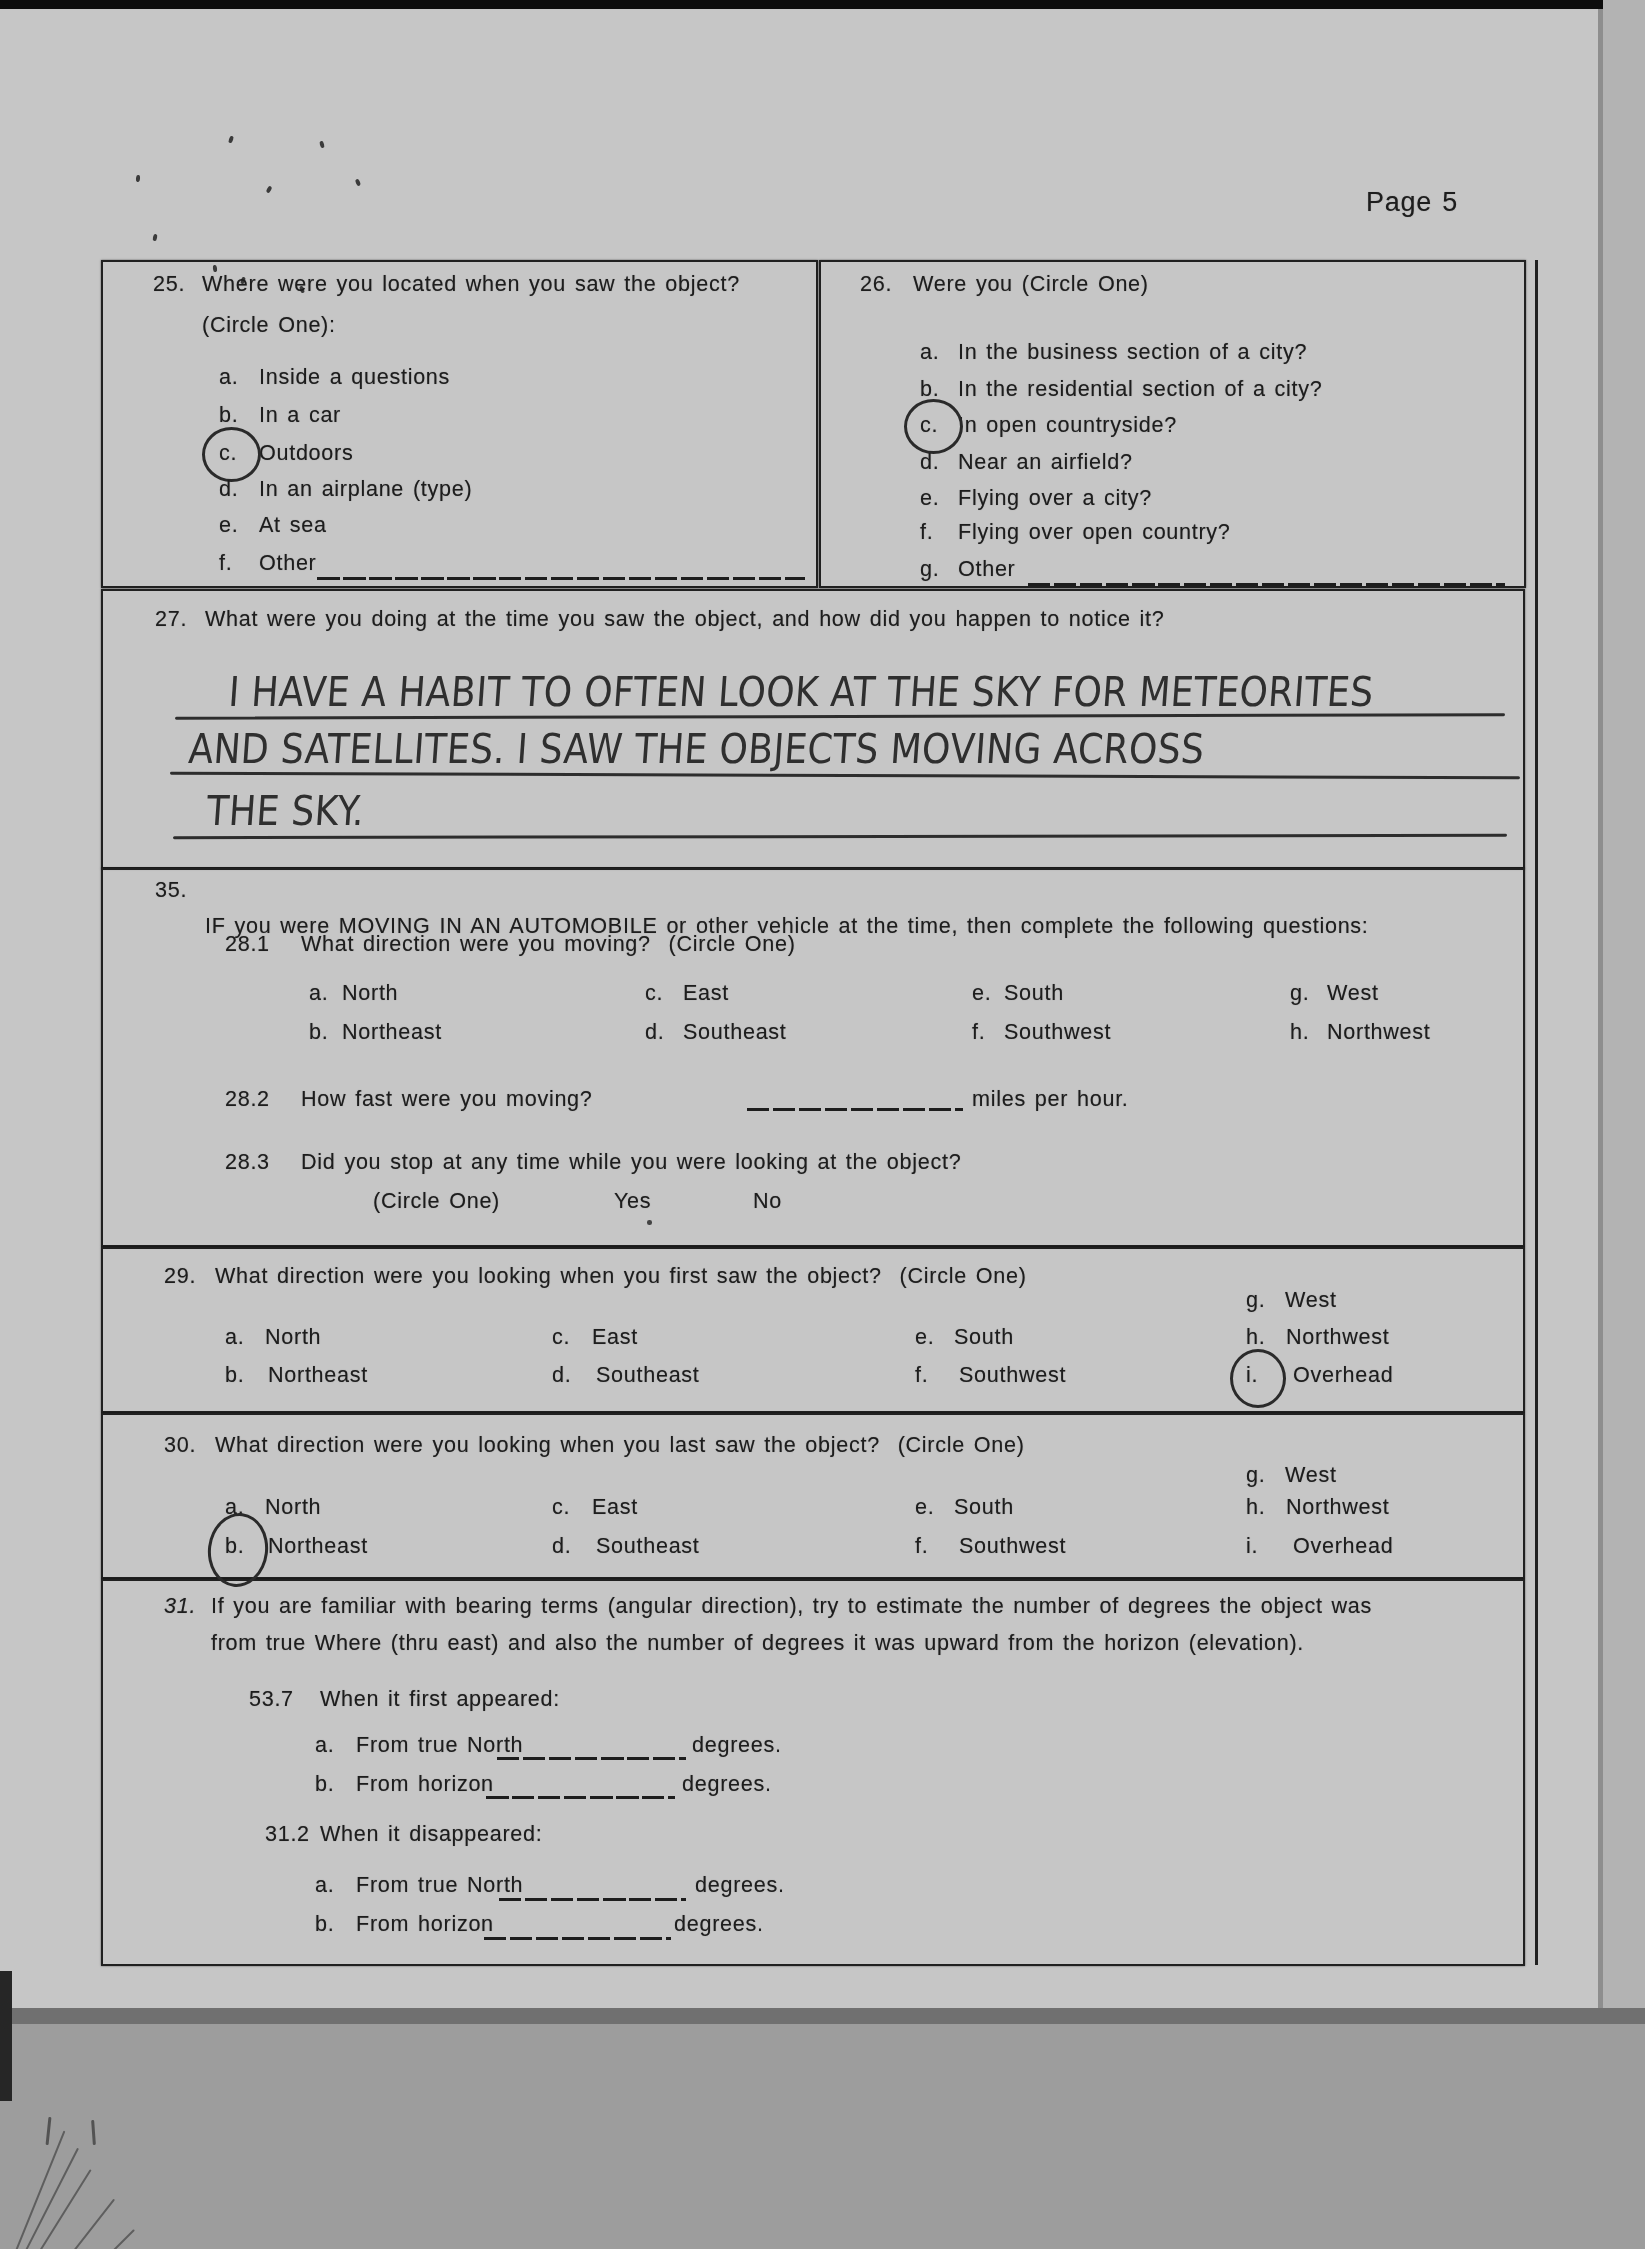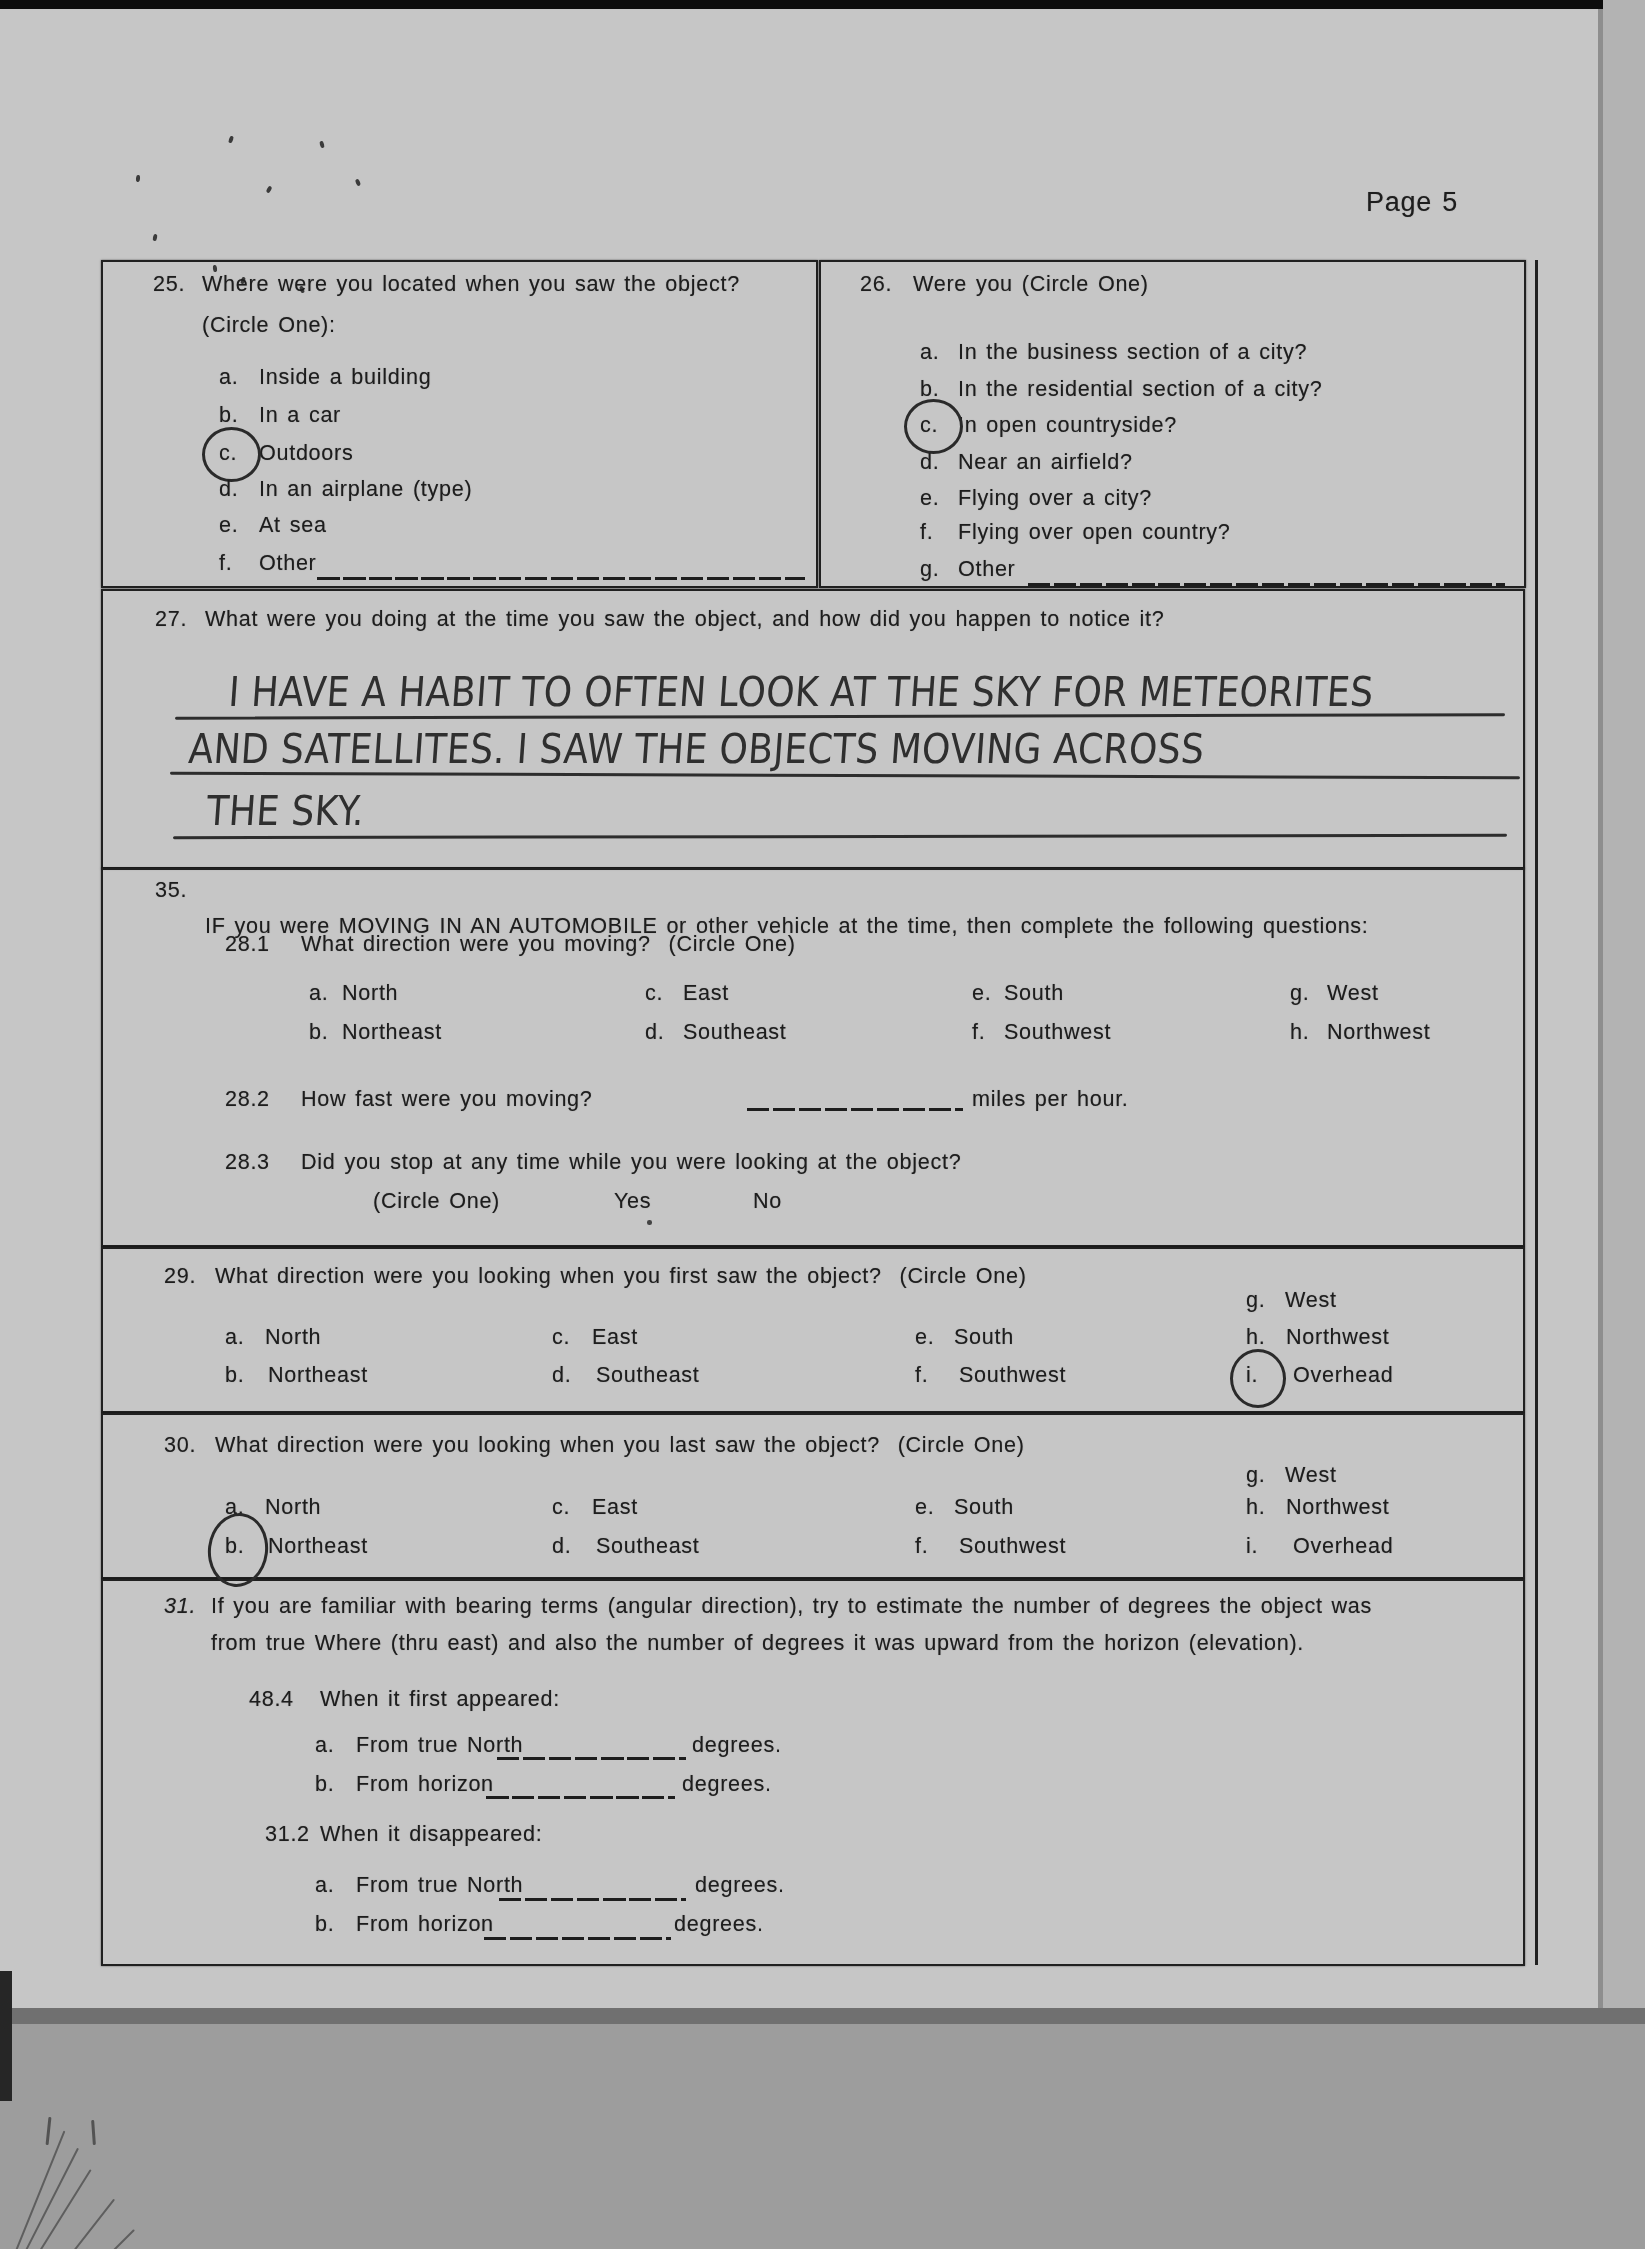--- a/index.html
+++ b/index.html
@@ -63,21 +63,21 @@
 <div class="box" style="left:101px;top:868px;width:1424px;height:379px;"></div>
 <div class="box" style="left:101px;top:1247px;width:1424px;height:166px;"></div>
 <div class="box" style="left:101px;top:1413px;width:1424px;height:166px;"></div>
 <div class="box" style="left:101px;top:1579px;width:1424px;height:387px;"></div>
 <div class="vline" style="left:1535px;top:260px;height:1705px;"></div>
 
 <div class="t" style="left:153px;top:272px;">25.</div>
 <div class="t" style="left:202px;top:272px;">Where were you located when you saw the object?</div>
 <div class="t" style="left:202px;top:313px;">(Circle One):</div>
 <div class="t" style="left:219px;top:365px;">a.</div>
-<div class="t" style="left:259px;top:365px;">Inside a building</div>
+<div class="t" style="left:259px;top:365px;">Inside a questions</div>
 <div class="t" style="left:219px;top:403px;">b.</div>
 <div class="t" style="left:259px;top:403px;">In a car</div>
 <div class="t" style="left:219px;top:441px;">c.</div>
 <div class="t" style="left:259px;top:441px;">Outdoors</div>
 <div class="circ" style="left:202px;top:427px;width:53px;height:49px;"></div>
 <div class="t" style="left:219px;top:477px;">d.</div>
 <div class="t" style="left:259px;top:477px;">In an airplane (type)</div>
 <div class="t" style="left:219px;top:513px;">e.</div>
 <div class="t" style="left:259px;top:513px;">At sea</div>
 <div class="t" style="left:219px;top:551px;">f.</div>
@@ -192,21 +192,21 @@
 <div class="t" style="left:915px;top:1534px;">f.</div>
 <div class="t" style="left:959px;top:1534px;">Southwest</div>
 <div class="t" style="left:1246px;top:1534px;">i.</div>
 <div class="t" style="left:1293px;top:1534px;">Overhead</div>
 <div class="circ" style="left:208px;top:1513px;width:54px;height:68px;transform:rotate(7deg);"></div>
 
 <div class="t" style="left:164px;top:1594px;font-style:italic;">31.</div>
 <div class="t" style="left:211px;top:1594px;">If you are familiar with bearing terms (angular direction), try to estimate the number of degrees the object was</div>
 <div class="t" style="left:211px;top:1631px;">from true Where (thru east) and also the number of degrees it was upward from the horizon (elevation).</div>
 
-<div class="t" style="left:249px;top:1687px;">48.4</div>
+<div class="t" style="left:249px;top:1687px;">53.7</div>
 <div class="t" style="left:320px;top:1687px;">When it first appeared:</div>
 <div class="t" style="left:315px;top:1733px;">a.</div>
 <div class="t" style="left:356px;top:1733px;">From true North</div>
 <div class="bl" style="left:497px;top:1757px;width:189px;"></div>
 <div class="t" style="left:692px;top:1733px;">degrees.</div>
 <div class="t" style="left:315px;top:1772px;">b.</div>
 <div class="t" style="left:356px;top:1772px;">From horizon</div>
 <div class="bl" style="left:486px;top:1796px;width:189px;"></div>
 <div class="t" style="left:682px;top:1772px;">degrees.</div>
 

